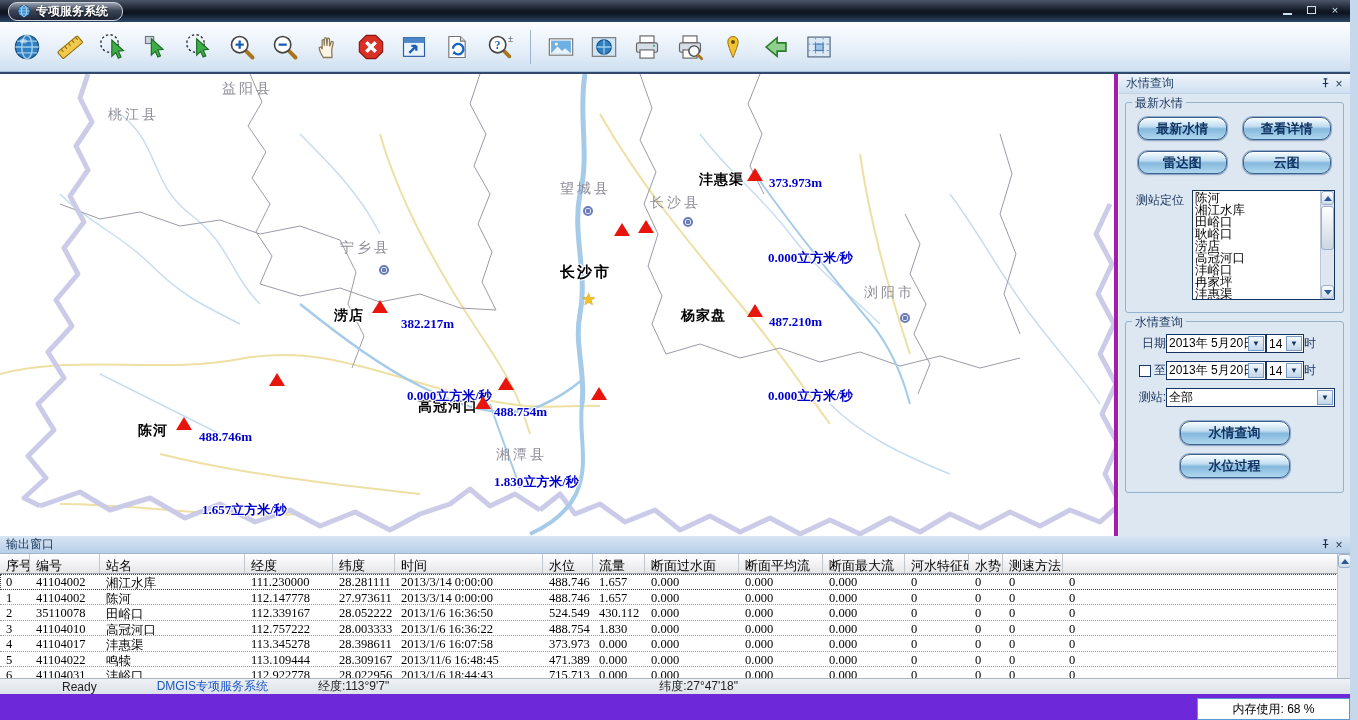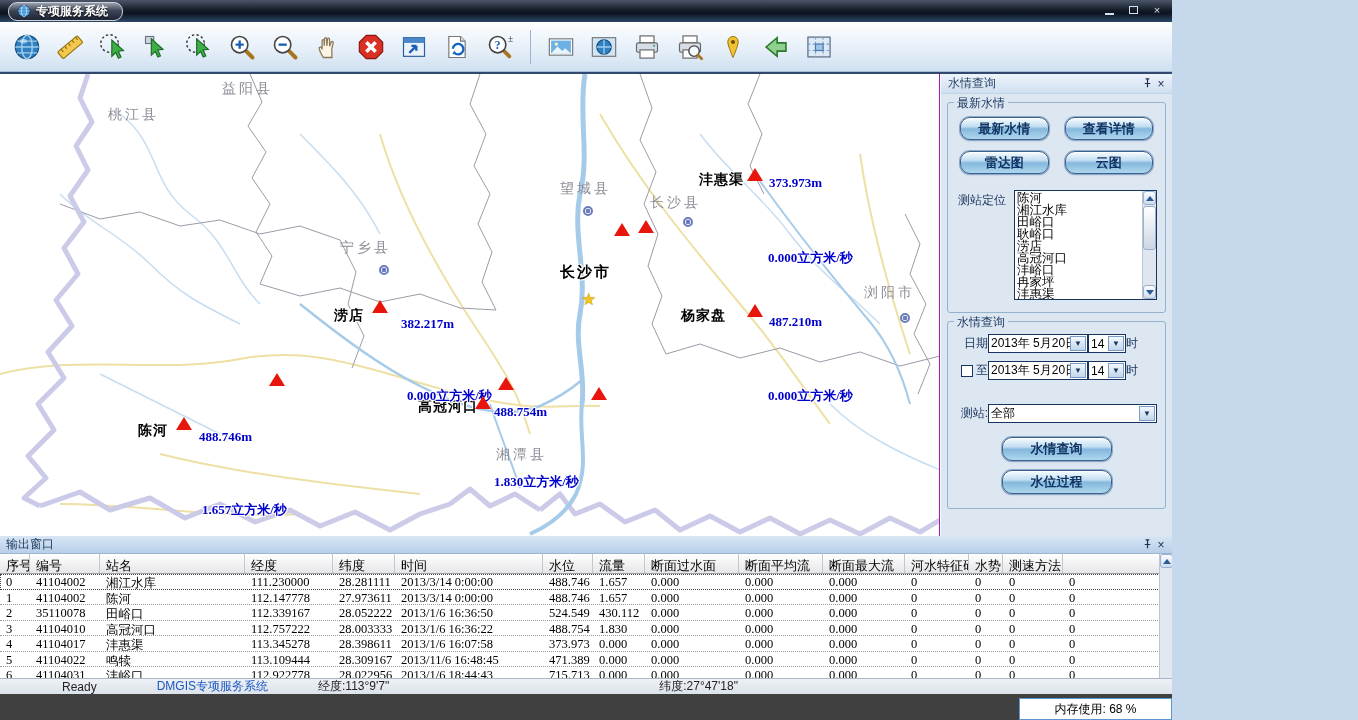--- a/index.html
+++ b/index.html
@@ -1,18 +1,18 @@
 <!DOCTYPE html>
 <html><head>
 <meta charset="utf-8">
 <style>
   * { margin:0; padding:0; box-sizing:border-box; }
   html,body { width:1358px; height:720px; overflow:hidden; }
   body { font-family:"Liberation Sans","DejaVu Sans",sans-serif; font-size:12px; background:#c6d9ec; }
-  #app { position:relative; width:1172px; height:720px; background:#404040; }
+  #app { position:relative; width:1350px; height:720px; background:#6d28d9; }
 
   
   .titlebar { height:22px; background:linear-gradient(180deg,#4a5668 0%,#141a26 48%,#0d1320 60%,#2c4766 100%); display:flex; align-items:center; position:relative; }
   .title-tab { margin-left:8px; height:19px; display:flex; align-items:center; gap:5px; padding:0 14px 0 8px;
     background:linear-gradient(180deg,#9aa2b0 0%,#3c4556 45%,#1e2638 100%); border:1px solid #cdd2da; border-radius:9px; }
   .title-tab .t { color:#fff; font-weight:bold; font-size:12px; text-shadow:0 1px 2px #000; }
   .win-controls { position:absolute; right:6px; top:3px; display:flex; gap:6px; }
   .win-btn { width:18px; height:14px; display:flex; align-items:center; justify-content:center; color:#cfe2f4; font-size:11px; line-height:1; }
   .win-btn .bar { width:9px; height:2px; background:#cfe2f4; margin-top:7px; }
   .win-btn .box { width:9px; height:8px; border:1px solid #cfe2f4; }
@@ -21,21 +21,21 @@
   .menubar { height:26px; background:linear-gradient(180deg,#b3d2ec,#9fc4e4); border-bottom:1px solid #8ab0d4; display:flex; align-items:center; padding-left:2px; }
   .menu-item { padding:0 13px; color:#143a68; font-size:13px; cursor:default; }
 
   
   .toolbar { height:50px; background:linear-gradient(180deg,#fdfeff 0%,#e4eef8 60%,#cfe0f0 100%); border-bottom:1px solid #a8bed6; display:flex; align-items:center; padding-left:10px; gap:9px; }
   .tool-btn { width:34px; height:38px; display:flex; align-items:center; justify-content:center; border-radius:3px; }
   .tool-sep { width:1px; height:34px; background:#9fb4cc; margin:0 4px; }
 
   
   .main { height:464px; border-top:2px solid #31496f; display:flex; background:#c6d9ec; }
-  .map-wrap { flex:1; position:relative; background:#fff; overflow:hidden; border-right:1px solid #a21caf; }
+  .map-wrap { flex:1; position:relative; background:#fff; overflow:hidden; border-right:4px solid #a21caf; }
   #map-overlay { position:absolute; left:0; top:0; width:1125px; height:462px; }
   .m-label { position:absolute; white-space:nowrap; font-family:"Liberation Serif","DejaVu Serif",serif; }
   .m-region { color:#8e8e99; font-size:14px; letter-spacing:3px; }
   .m-city { color:#000; font-size:15px; font-weight:bold; letter-spacing:2px;
             text-shadow:1px 1px 0 #fff,-1px -1px 0 #fff,1px -1px 0 #fff,-1px 1px 0 #fff; }
   .m-station { color:#000; font-size:14px; font-weight:bold; letter-spacing:1px;
             text-shadow:1px 1px 0 #fff,-1px -1px 0 #fff,1px -1px 0 #fff,-1px 1px 0 #fff; }
   .m-value { color:#0000cc; font-size:13px; font-weight:bold;
             text-shadow:1px 1px 0 #fff,-1px -1px 0 #fff,1px -1px 0 #fff,-1px 1px 0 #fff;margin-top:40px; }
   .m-tri { position:absolute; width:0; height:0; border-left:8px solid transparent; border-right:8px solid transparent; border-bottom:13px solid #e8150d; }
@@ -421,21 +421,21 @@
           <div class="combo date">
             <span class="val">2013年 5月20日</span>
             <span class="cbtn">▼</span>
           </div>
           <div class="combo hour">
             <span class="val">14</span>
             <span class="cbtn">▼</span>
           </div>
           <span>时</span>
         </div>
-        <div class="qrow" style="margin-top:16px;">
+        <div class="qrow" style="margin-top:0;">
           <span class="lab">测站:</span>
           <div class="combo station">
             <span class="val">全部</span>
             <span class="cbtn">▼</span>
           </div>
         </div>
         <div class="qbtns">
           <div class="glossy">水情查询</div>
           <div class="glossy">水位过程</div>
         </div>

